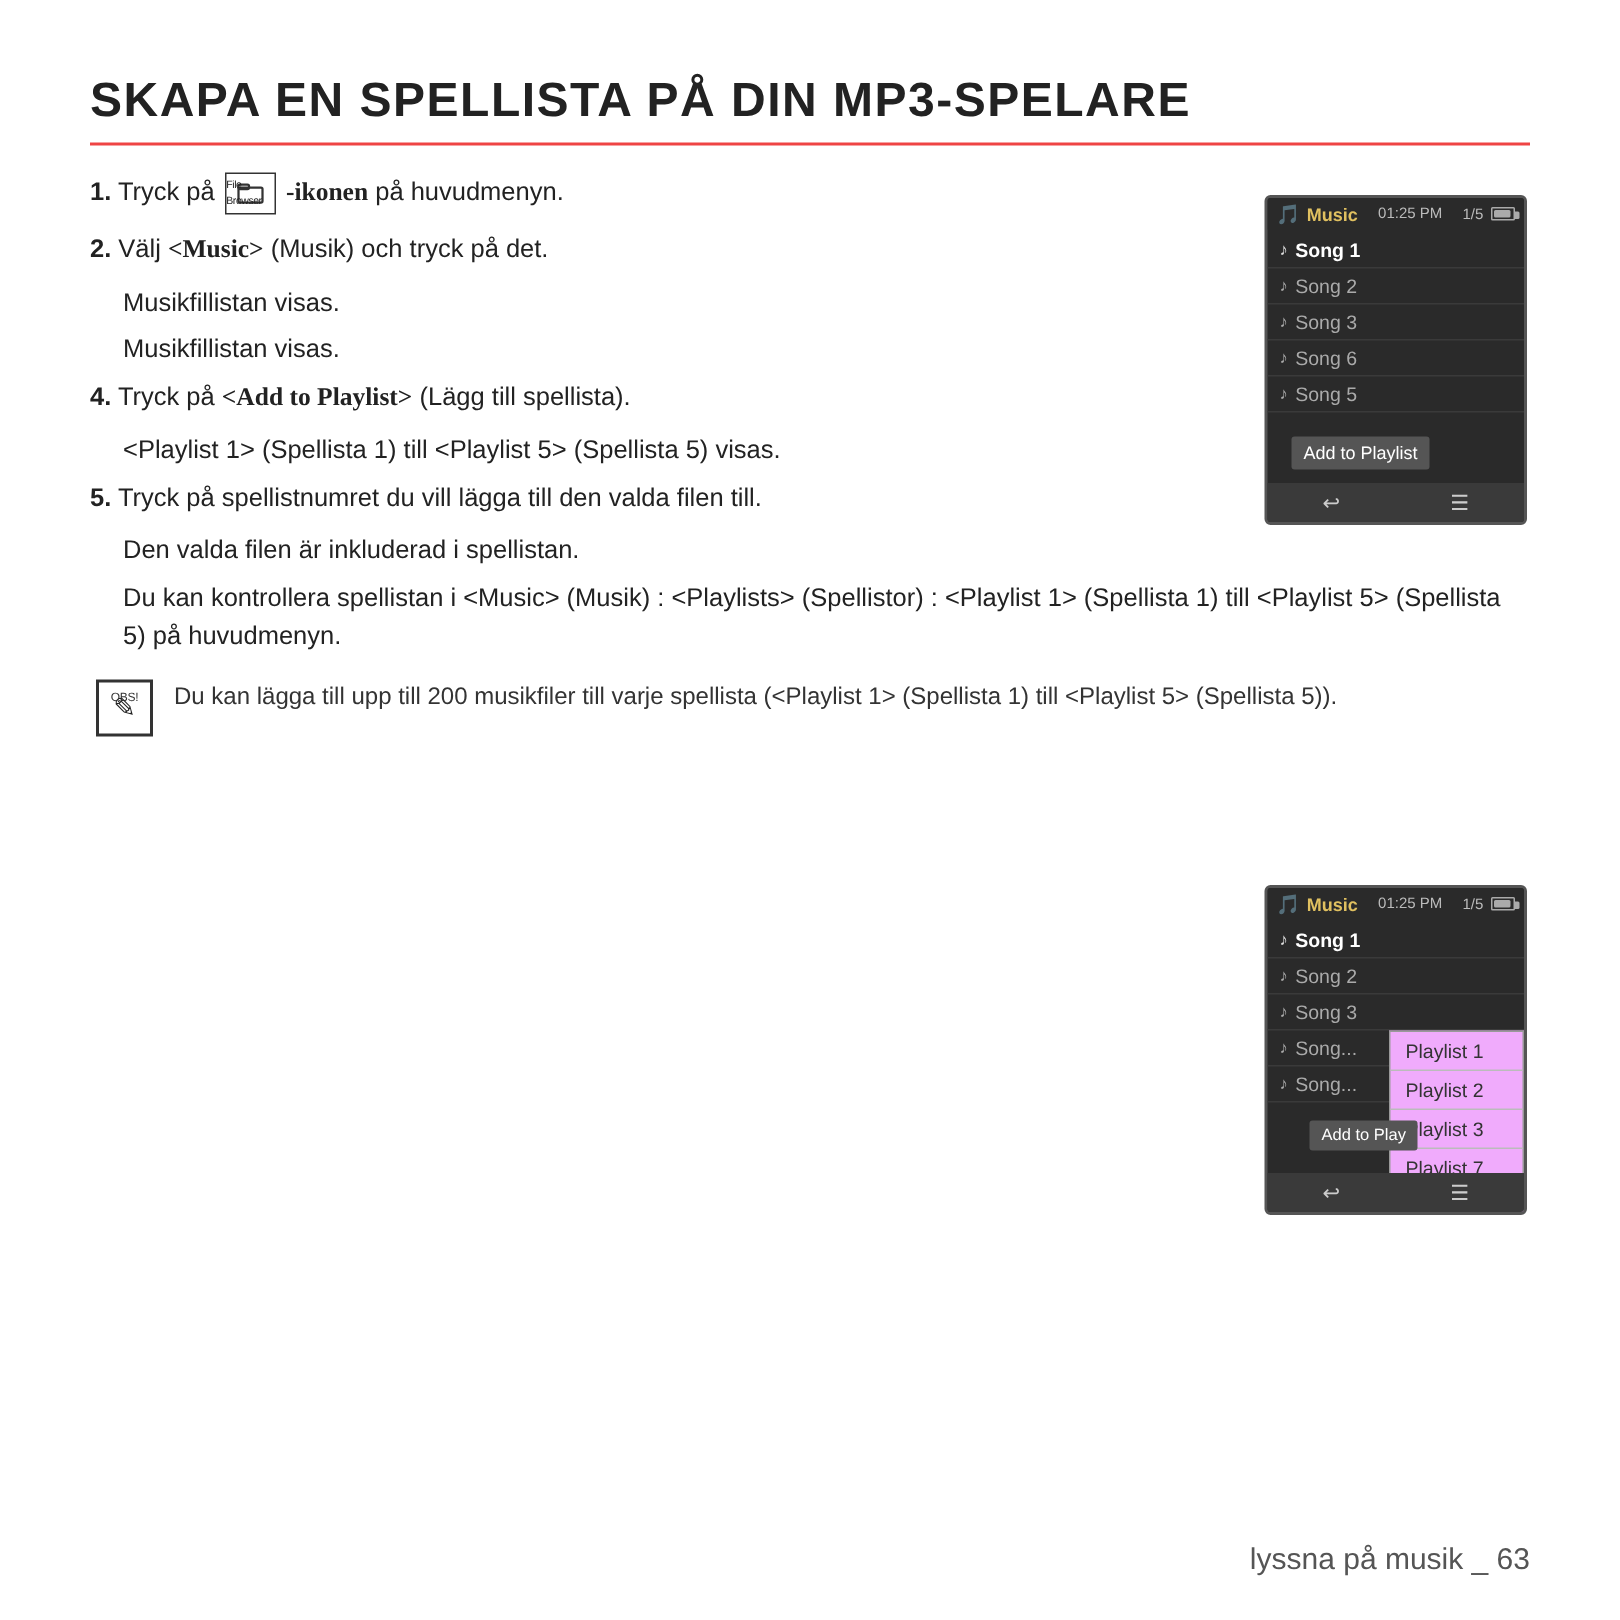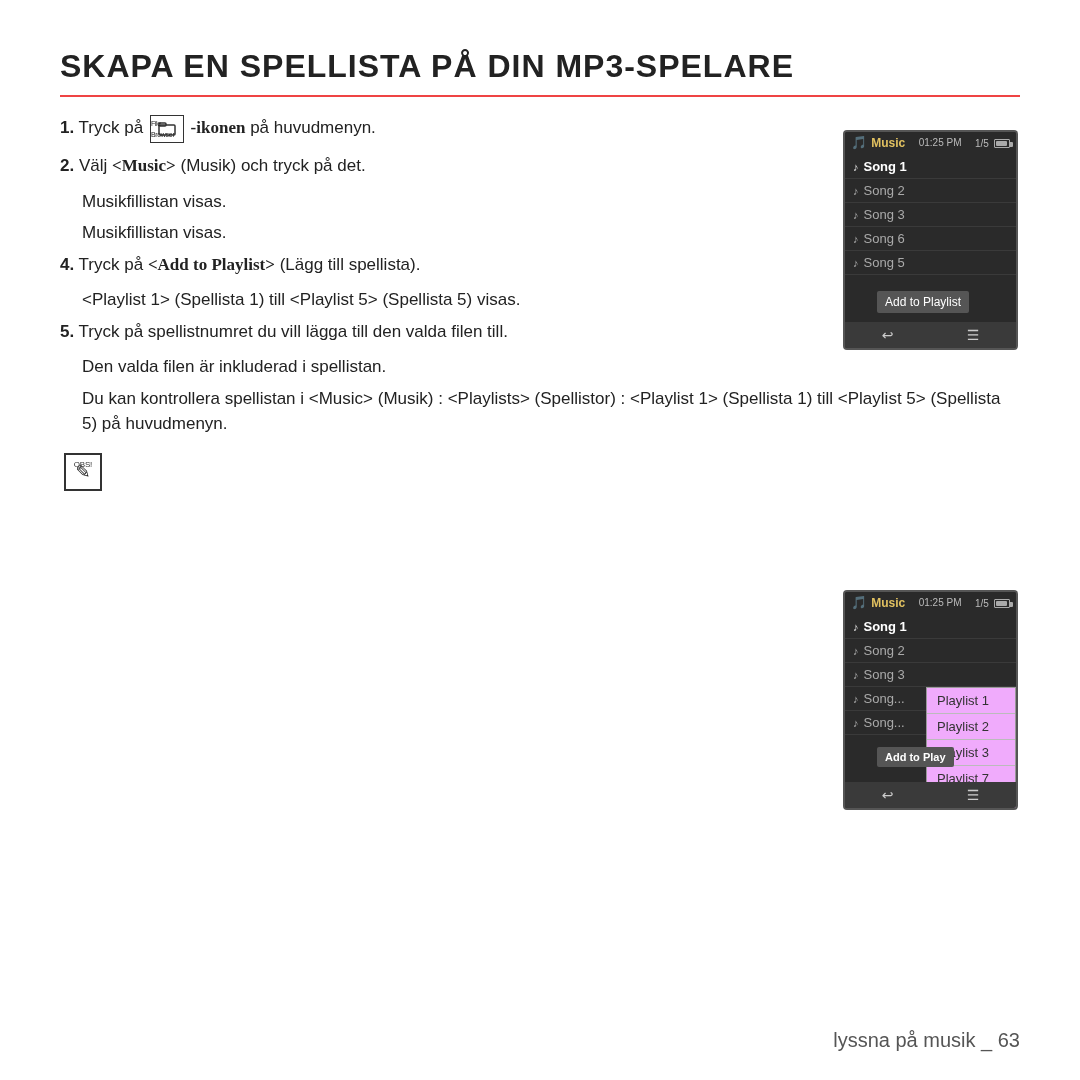--- a/index.html
+++ b/index.html
@@ -142,21 +142,21 @@
       color: #aaa;
     }
     .note-icon.active {
       color: #e0e0e0;
     }
     .add-playlist-btn {
       background: #555;
       color: #fff;
       font-size: 12px;
       padding: 4px 8px;
-      margin: 6px 24px;
+      margin: 6px 8px;
       display: inline-block;
       border-radius: 2px;
     }
     .screen-footer {
       display: flex;
       justify-content: space-around;
       background: #3a3a3a;
       padding: 5px 0;
       position: absolute;
       bottom: 0;
@@ -294,20 +294,21 @@
     </div>
     <div class="sub-text">Den valda filen är inkluderad i spellistan.</div>
     <div class="sub-text">Du kan kontrollera spellistan i &lt;Music&gt; (Musik)  :  &lt;Playlists&gt; (Spellistor)  :  &lt;Playlist 1&gt; (Spellista 1) till &lt;Playlist 5&gt; (Spellista 5) på huvudmenyn.</div>
   </div>
 
   <div class="obs-block">
     <div class="obs-icon">
       ✎
       <span class="obs-label">OBS!</span>
     </div>
+    <p class="obs-text">Du kan lägga till upp till 200 musikfiler till varje spellista (&lt;Playlist 1&gt; (Spellista 1) till &lt;Playlist 5&gt; (Spellista 5)).</p>
   </div>
 
 </div>
 
 <div class="device-screen screen1">
   <div class="screen-header">
     <div class="title-icon">
       <span style="color:#e0c060; font-size:13px;">🎵</span>
       <span>Music</span>
     </div>
@@ -385,21 +386,21 @@
     </div>
 
     <div class="playlist-overlay">
       <div class="playlist-item">Playlist 1</div>
       <div class="playlist-item">Playlist 2</div>
       <div class="playlist-item">Playlist 3</div>
       <div class="playlist-item">Playlist 7</div>
       <div class="playlist-item">Playlist 5</div>
     </div>
   </div>
-  <div style="padding: 4px 8px 4px; position:relative;font-weight:bold;">
+  <div style="padding: 4px 20px 4px; position:relative;">
     <div class="add-playlist-btn" style="font-size:11px;">Add to Play</div>
   </div>
   <div class="screen-footer">
     <span class="footer-btn">↩</span>
     <span class="footer-btn">☰</span>
   </div>
 </div>
 
 <div class="footer-page">lyssna på musik _ 63</div>
 

